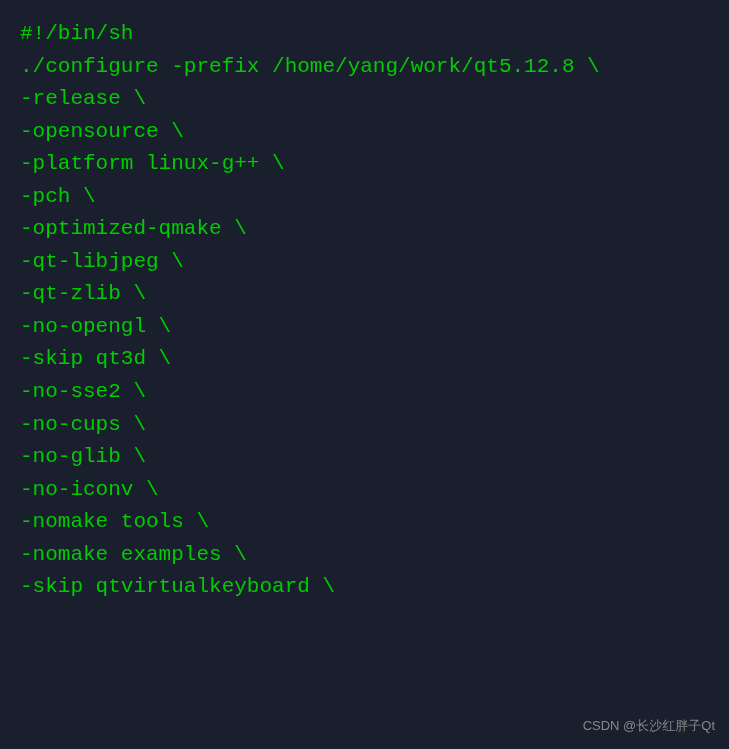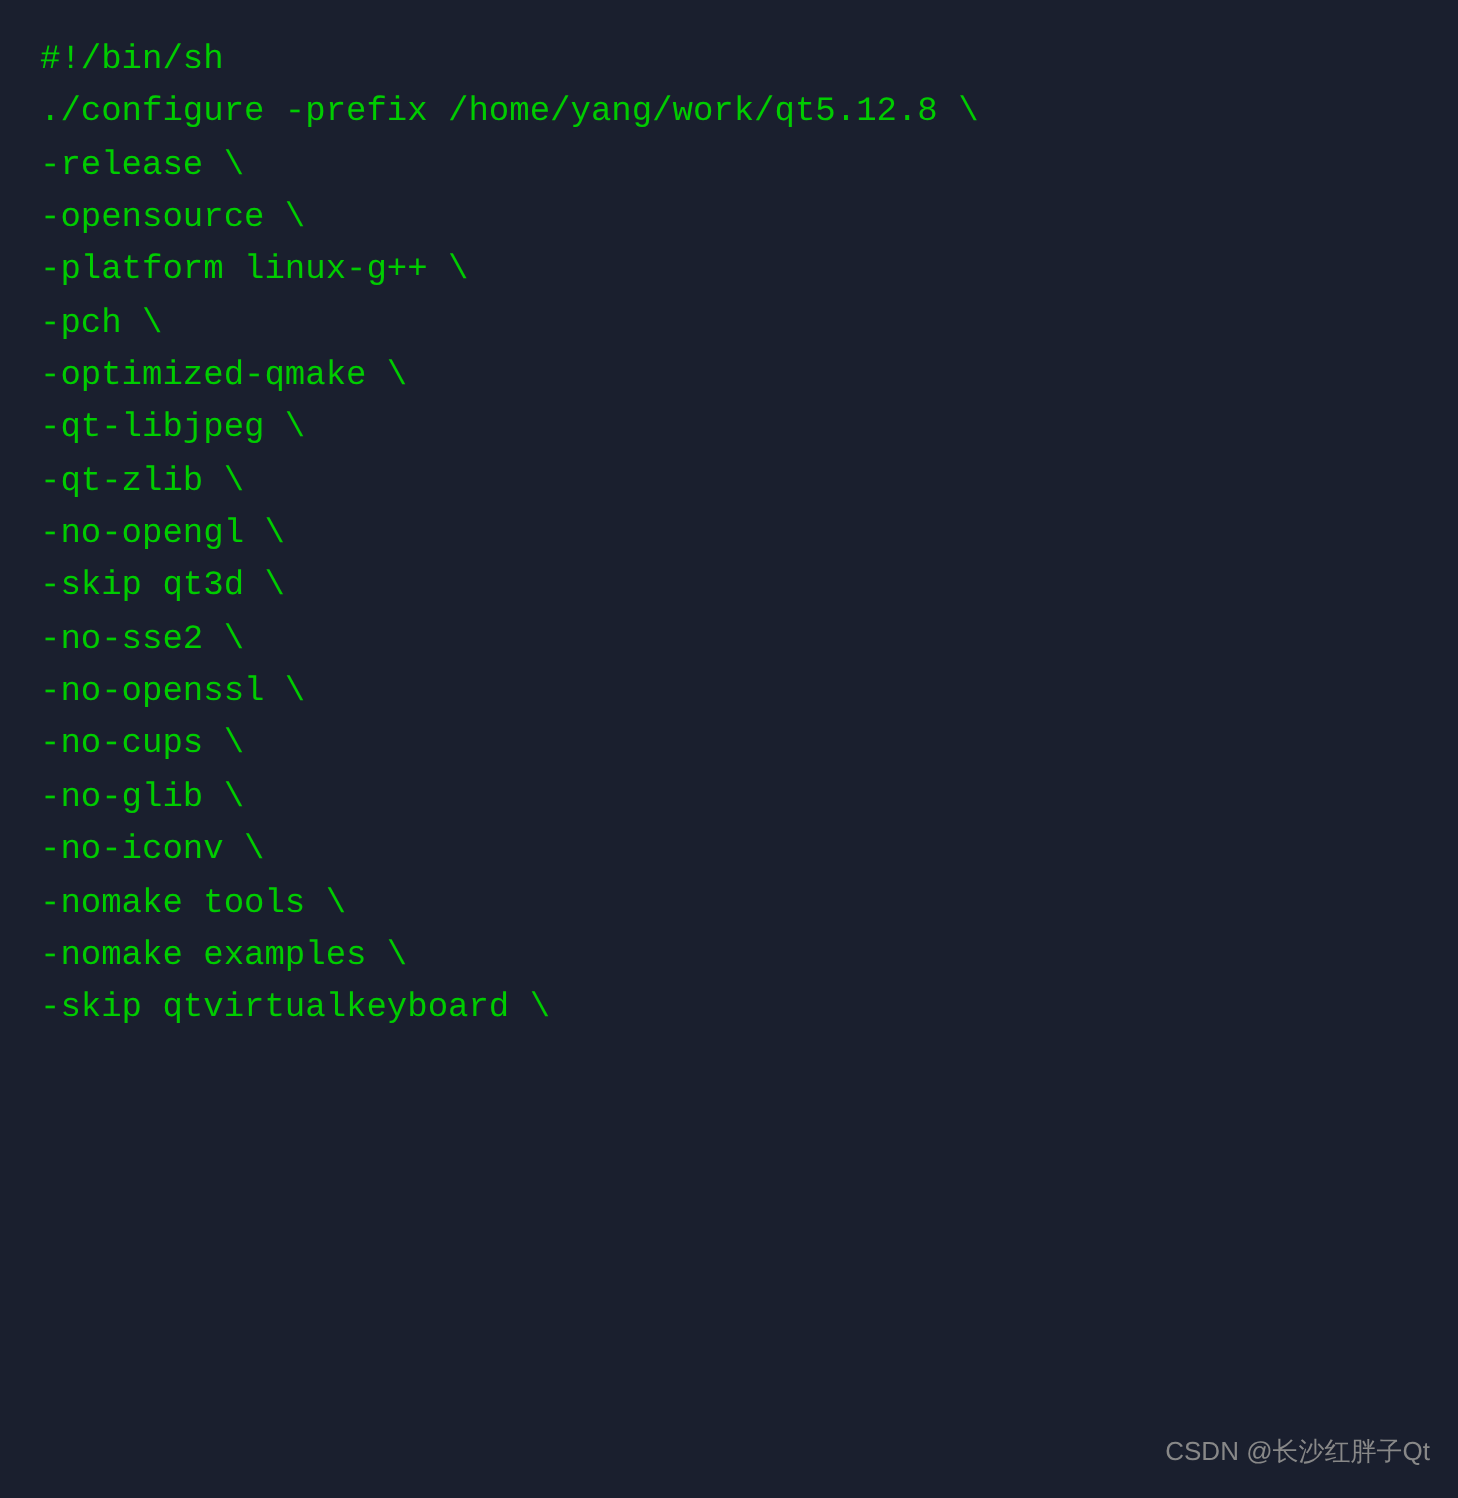--- a/index.html
+++ b/index.html
@@ -19,21 +19,21 @@
     .terminal {
       width: 729px;
       height: 749px;
       background-color: #1a1f2e;
       padding: 18px 20px;
       position: relative;
     }
 
     .code-line {
       color: #00cc00;
-      font-size: 17px;
+      font-size: 21px;
       line-height: 1.55;
       white-space: pre;
       display: block;
     }
 
     .code-line.shebang {
       color: #00cc00;
     }
 
     .watermark {
@@ -55,21 +55,20 @@
       <span class="code-line">-release \</span>
       <span class="code-line">-opensource \</span>
       <span class="code-line">-platform linux-g++ \</span>
       <span class="code-line">-pch \</span>
       <span class="code-line">-optimized-qmake \</span>
       <span class="code-line">-qt-libjpeg \</span>
       <span class="code-line">-qt-zlib \</span>
       <span class="code-line">-no-opengl \</span>
       <span class="code-line">-skip qt3d \</span>
       <span class="code-line">-no-sse2 \</span>
-      <span class="code-line">-no-openssl \</span>
       <span class="code-line">-no-cups \</span>
       <span class="code-line">-no-glib \</span>
       <span class="code-line">-no-iconv \</span>
       <span class="code-line">-nomake tools \</span>
       <span class="code-line">-nomake examples \</span>
       <span class="code-line">-skip qtvirtualkeyboard \</span>
     </div>
   <div class="watermark">CSDN @长沙红胖子Qt</div>
 </div>
 

